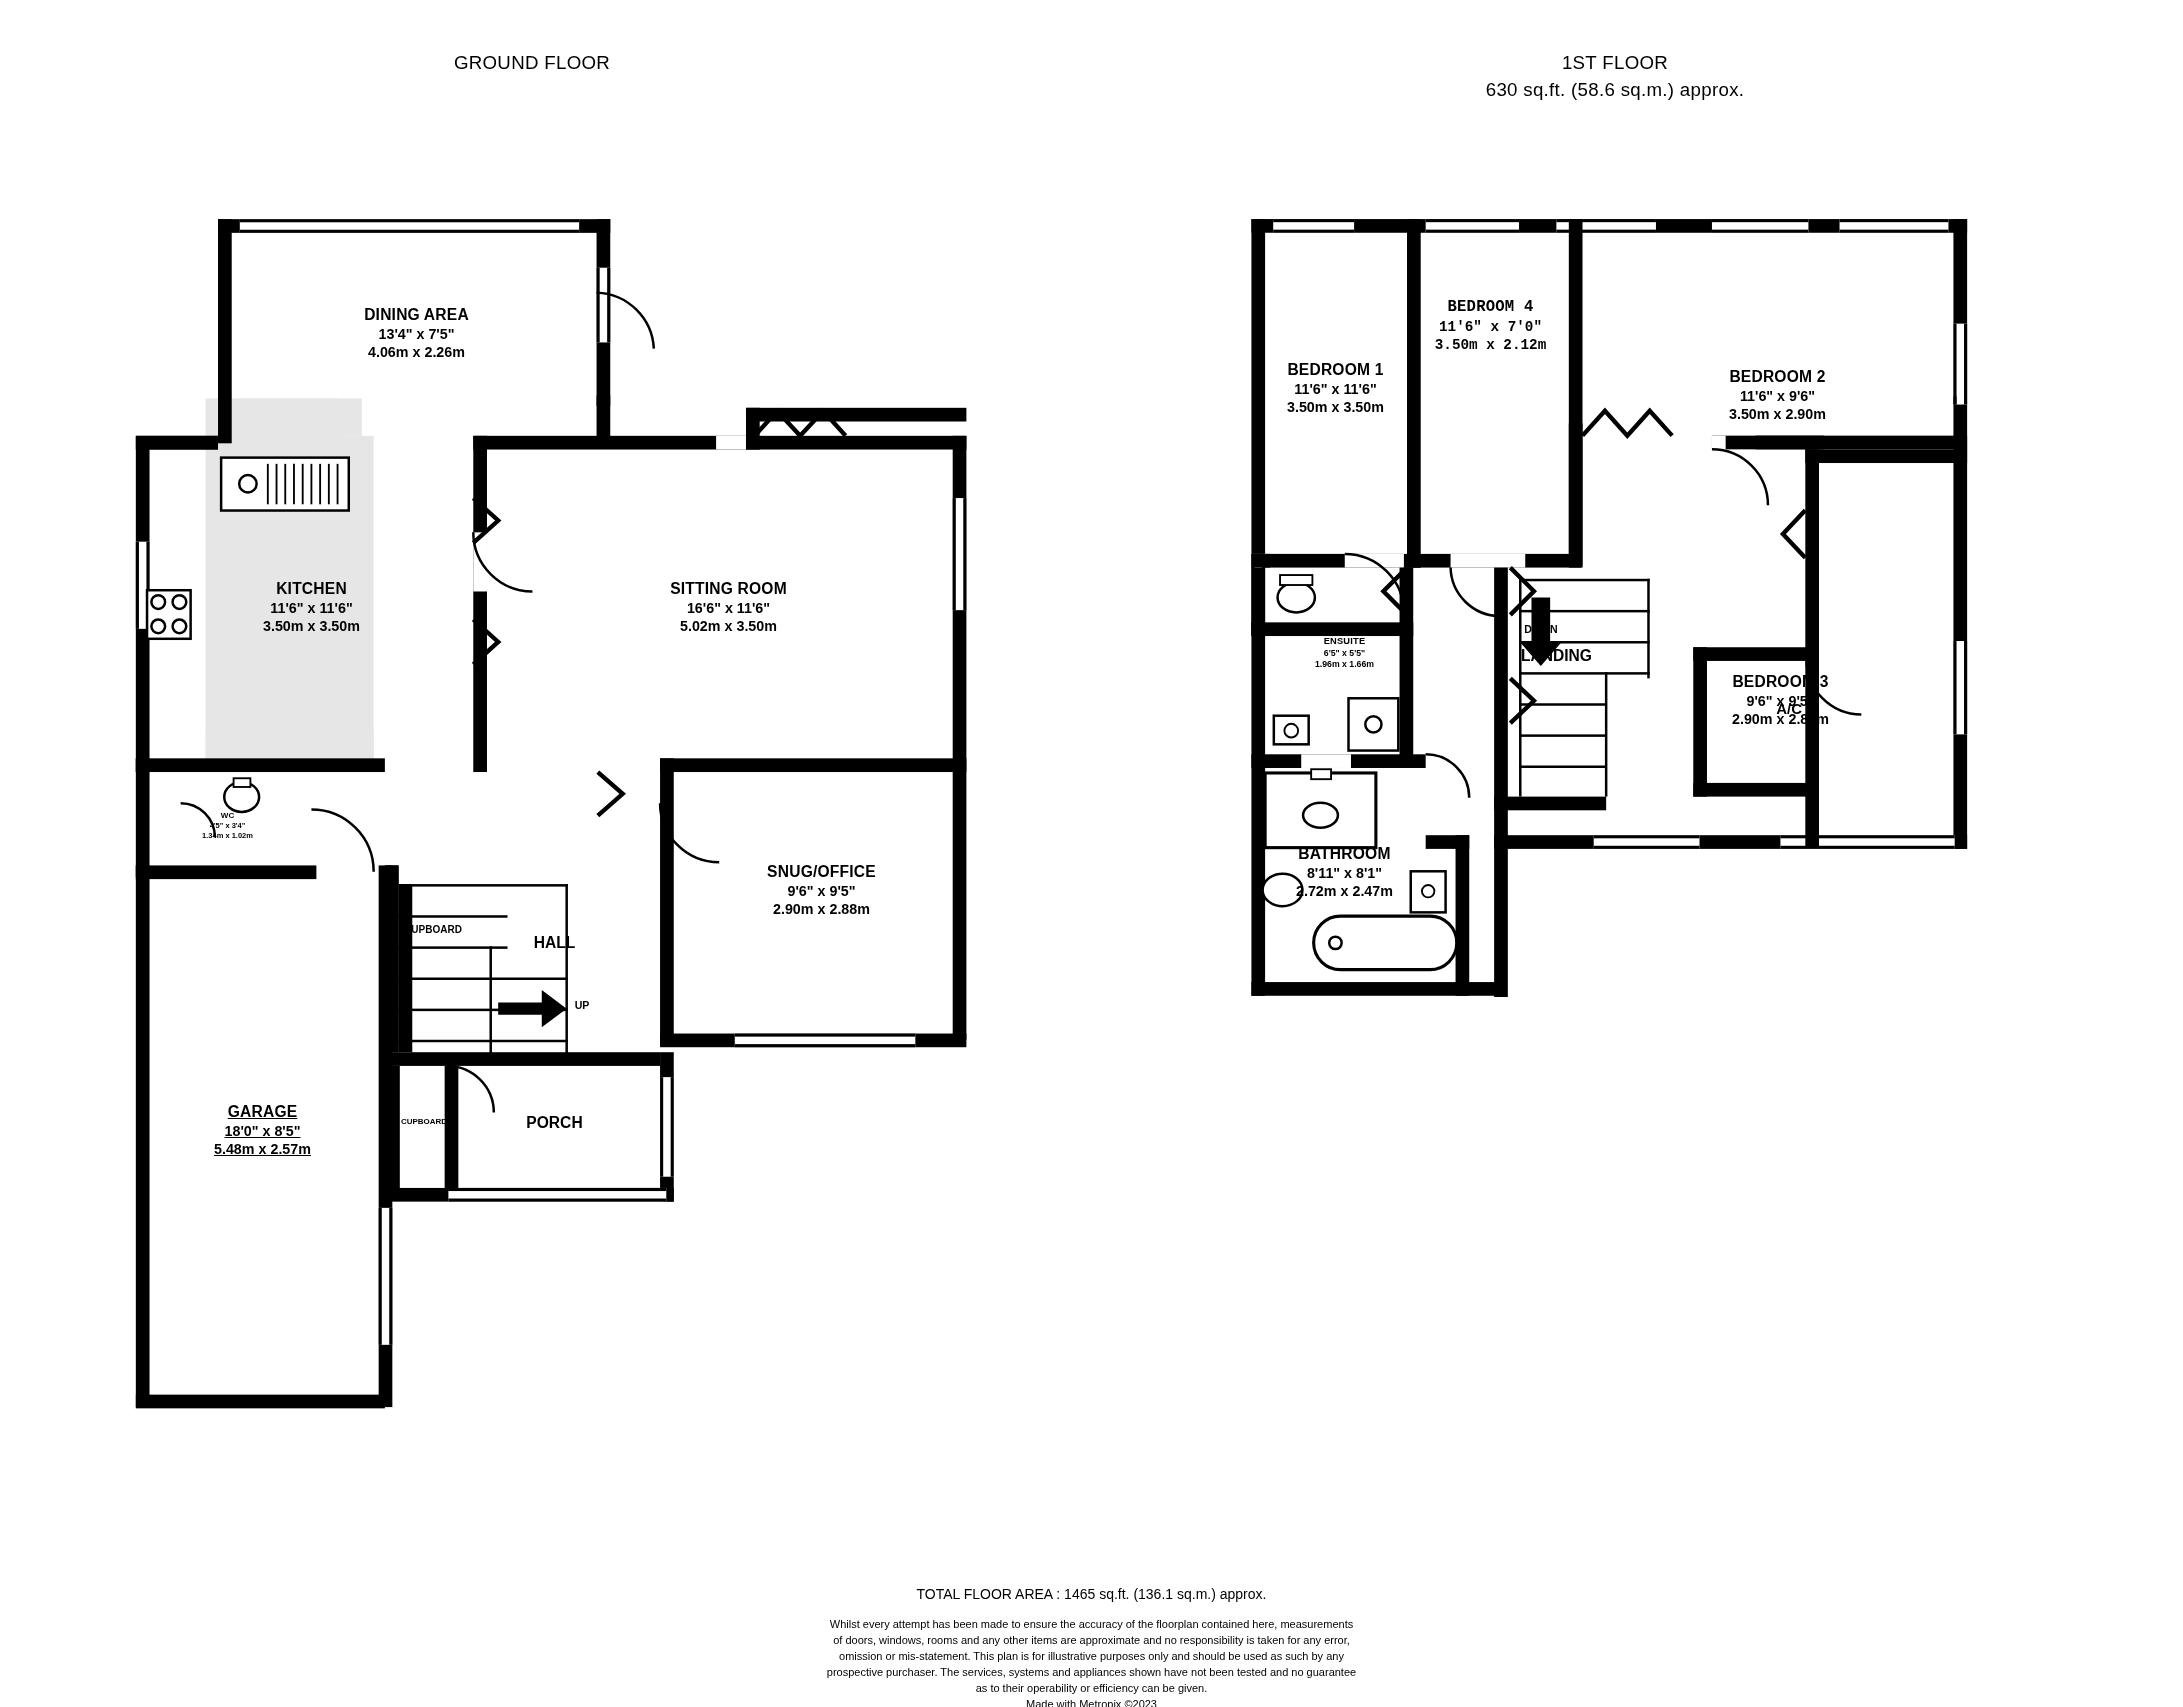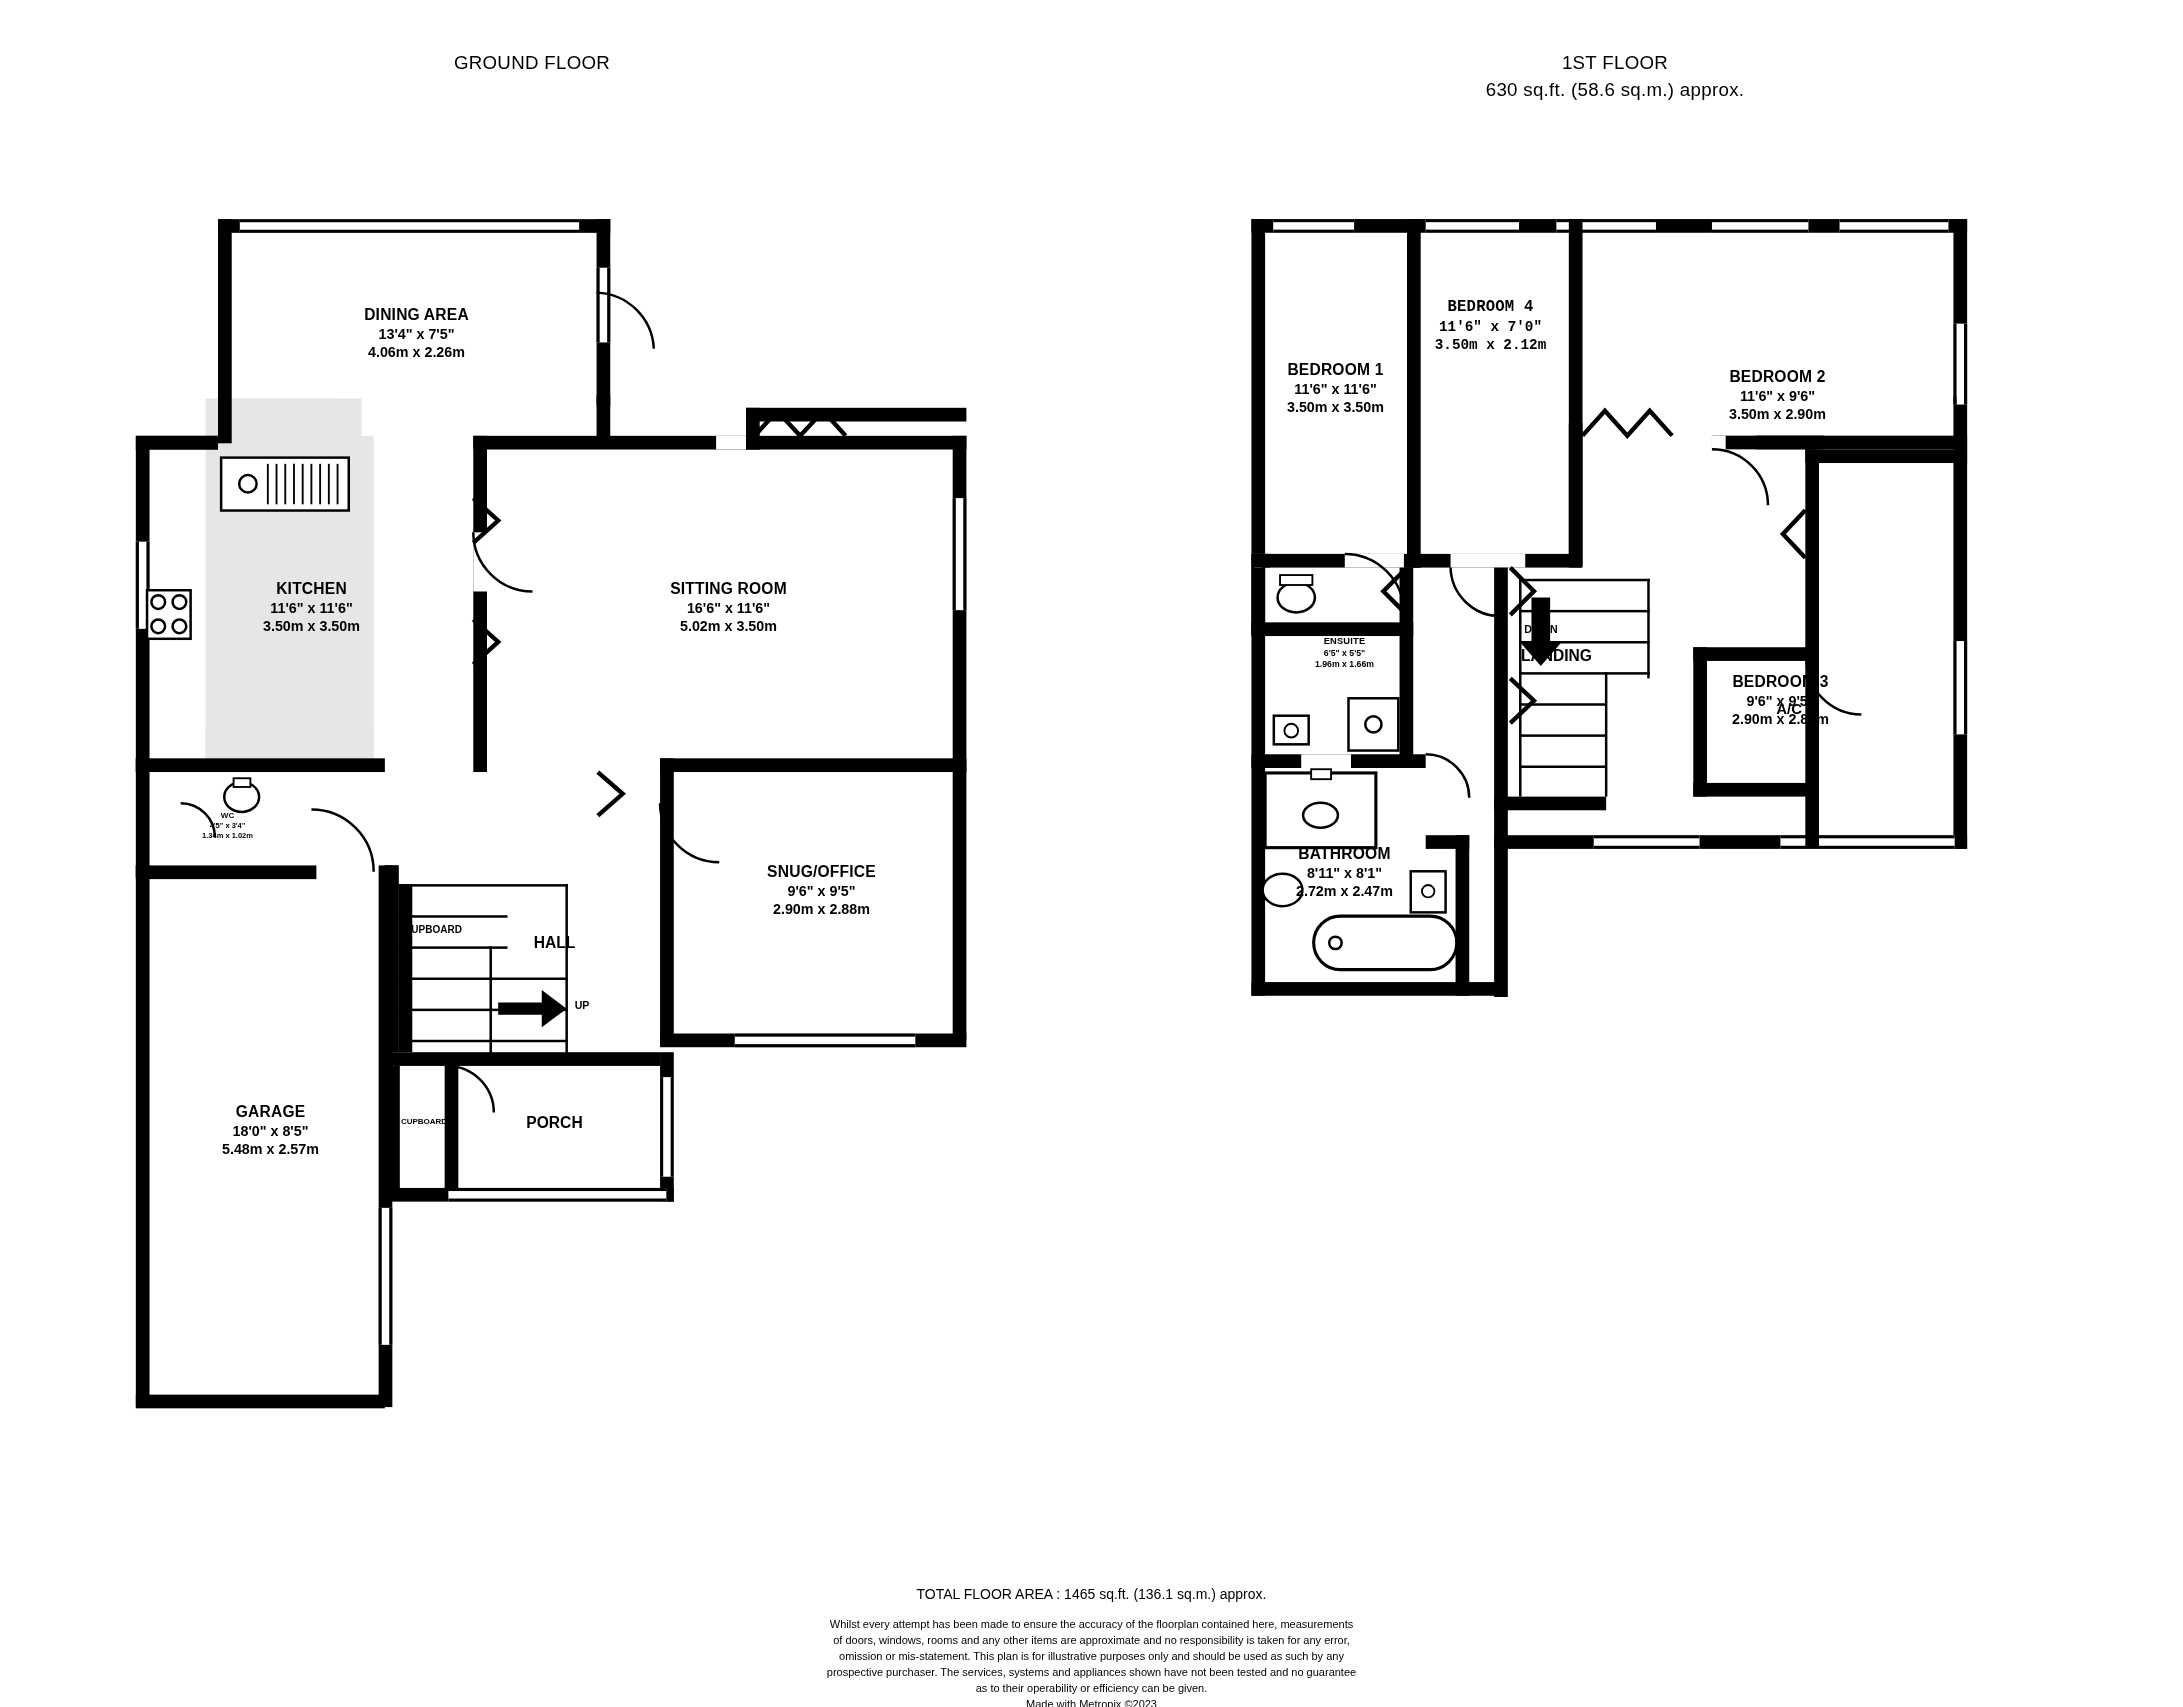--- a/index.html
+++ b/index.html
@@ -274,21 +274,21 @@
       <div class="dim">9'6"  x 9'5"</div>
       <div class="dim">2.90m  x 2.88m</div>
     </div>
 
     <div class="room-label xtiny" style="left:165px; top:811px; width:125px;">
       <div class="name">WC</div>
       <div class="dim">4'5"  x 3'4"</div>
       <div class="dim">1.34m  x 1.02m</div>
     </div>
 
-    <div class="room-label" style="left:140px; top:1102px; width:261px;">
+    <div class="room-label" style="left:132px; top:1102px; width:261px;text-decoration:underline;">
       <div class="name">GARAGE</div>
       <div class="dim">18'0"  x 8'5"</div>
       <div class="dim">5.48m  x 2.57m</div>
     </div>
 
     <div class="plain-label" style="left:492px; top:934px; width:125px;">HALL</div>
     <div class="plain-label" style="left:492px; top:1114px; width:125px;">PORCH</div>
     <div class="plain-label sm" style="left:374px; top:924px; width:118px;">CUPBOARD</div>
     <div class="plain-label xs" style="left:374px; top:1117px; width:100px;">CUPBOARD</div>
     <div class="plain-label xs" style="left:560px; top:999px; width:44px; font-size:10.6px;">UP</div>

